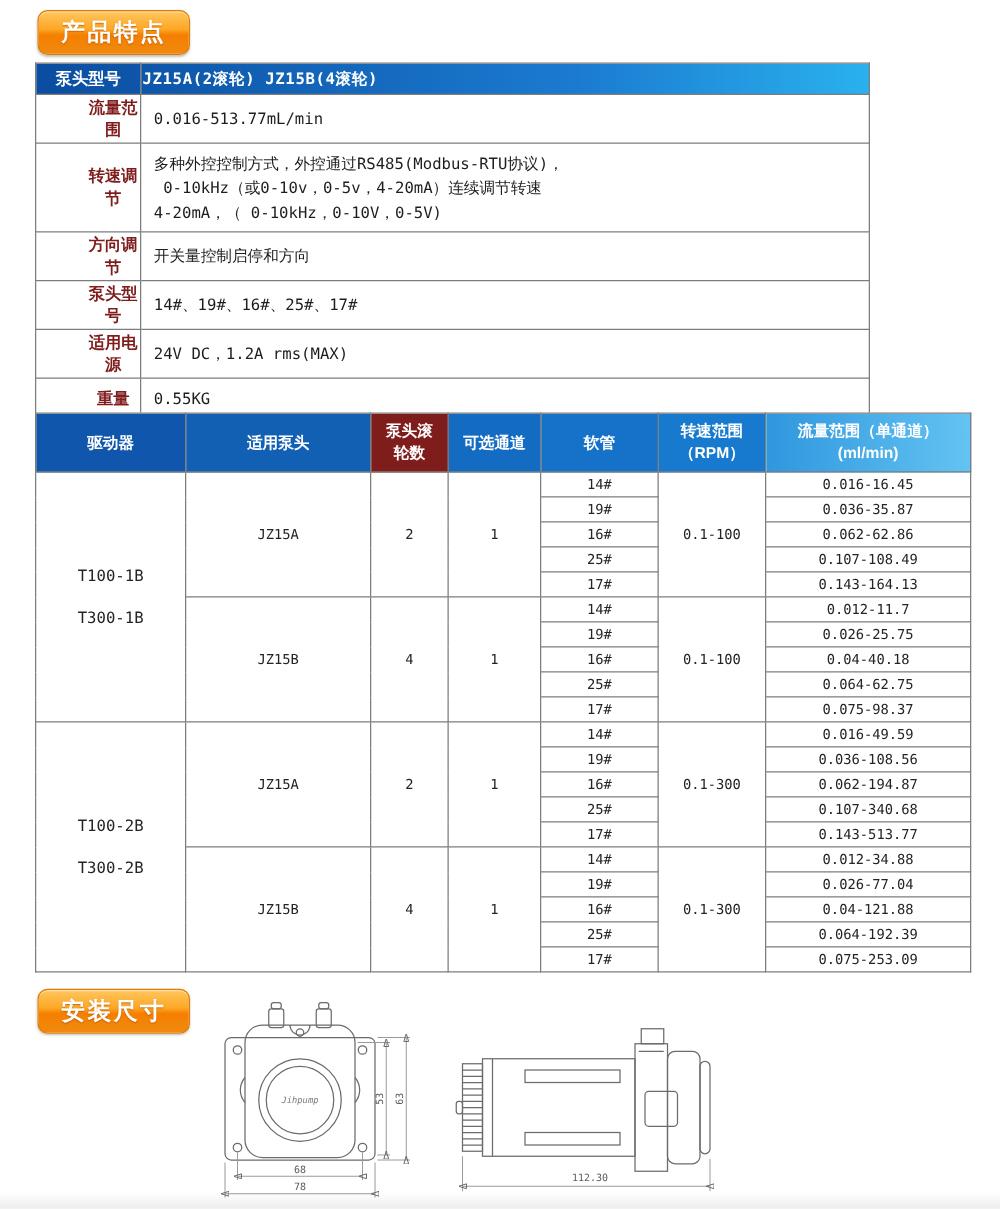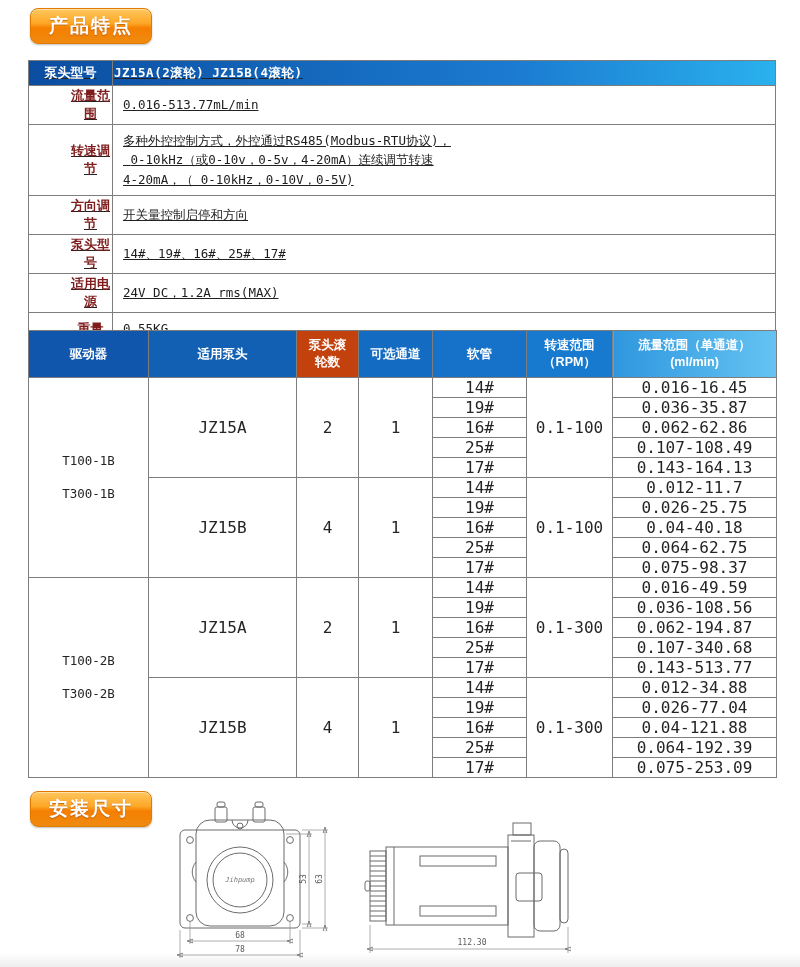--- a/index.html
+++ b/index.html
@@ -13,45 +13,45 @@
     padding:4px 18px;border-radius:8px;
     background:linear-gradient(180deg,#ffc75f 0%,#fda726 42%,#f57f00 56%,#ef8a10 100%);
     border:1px solid #e07b00;
     color:#fff;font-weight:bold;font-size:19px;letter-spacing:2px;
     text-shadow:0 1px 1px rgba(150,60,0,.55);
     box-shadow:0 1px 2px rgba(0,0,0,.25), inset 0 1px 0 rgba(255,255,255,.45);
   }
   table{border-collapse:collapse;position:absolute;left:28px;background:#fff;}
   td,th{border:1px solid #7d7d7d;}
   
-  .t1{top:60px;width:748px;font-size:13px;table-layout:fixed;border:1.5px solid #4d4d4d;text-decoration:underline;}
+  .t1{top:50px;width:668px;font-size:13px;table-layout:fixed;border:1.5px solid #4d4d4d;}
   .t1 .lblcol{width:84px;}
   .t1 thead tr{
     background:linear-gradient(90deg,#0b4da0 0%,#1b7bd0 65%,#2ab1ee 100%);
     color:#fff;height:25px;
   }
   .t1 thead th{background:transparent;font-weight:bold;text-align:center;font-size:13px;}
   .t1 thead td{font-weight:bold;letter-spacing:.5px;
     font-family:"DejaVu Sans Mono","Liberation Mono",monospace;font-size:12.5px;}
   .t1 tbody th{font-weight:bold;text-align:center;height:23px;color:#7f1d1d;font-size:13px;padding-left:41px;}
   .t1 tbody td{padding:6px 10px;color:#1d1d1d;
     font-family:"DejaVu Sans Mono","Liberation Mono",monospace;font-size:12.5px;line-height:1.55;}
   .t1 tbody td div{white-space:pre-wrap;}
   
   .t2{top:330px;width:748px;table-layout:fixed;text-align:center;border:1.5px solid #4d4d4d;}
   .t2 th{color:#fff;font-weight:bold;font-size:12.5px;height:44px;
     white-space:pre-line;line-height:1.35;vertical-align:middle;}
   .t2 th.h0{background:#0f56ac;}
   .t2 th.h1{background:#1160b4;}
-  .t2 th.h2{background:#c2410c;}
+  .t2 th.h2{background:#7f1d1d;}
   .t2 th.h3{background:#146cc2;}
   .t2 th.h4{background:#1672c8;}
   .t2 th.h5{background:#187ace;}
   .t2 th.h6{background:linear-gradient(90deg,#2f97de 0%,#64c3f2 100%);}
-  .t2 td{height:19px;font-size:16px;color:#242424;padding:0 3px;
+  .t2 td{height:19px;font-size:11px;color:#242424;padding:0 3px;
     font-family:"DejaVu Sans Mono","Liberation Mono",monospace;}
   .t2 td.drv{white-space:pre-line;line-height:2.6;font-size:12.5px;margin-top:42px;}
   
   .draw{position:absolute;}
   .dwg line,.dwg rect,.dwg circle,.dwg path,.dwg ellipse{fill:none;stroke:#6b6b6b;stroke-width:1;}
   .dwg .dim{stroke:#9a9a9a;stroke-width:.8;}
   .dwg text{fill:#5a5a5a;font-size:8px;stroke:none;
     font-family:"DejaVu Sans Mono","Liberation Mono",monospace;}
   .dwg .logo{font-size:7px;font-style:italic;fill:#777;}
   .footband{position:absolute;left:0;bottom:0;width:800px;height:14px;

